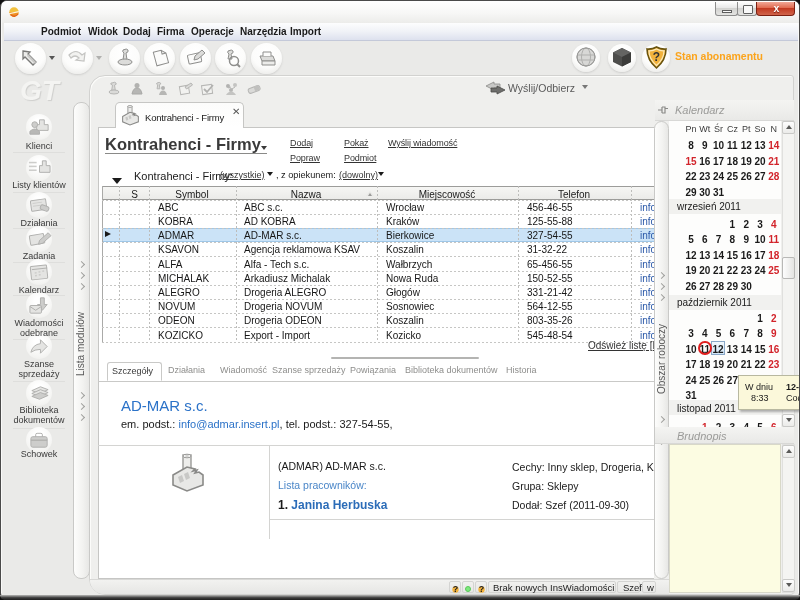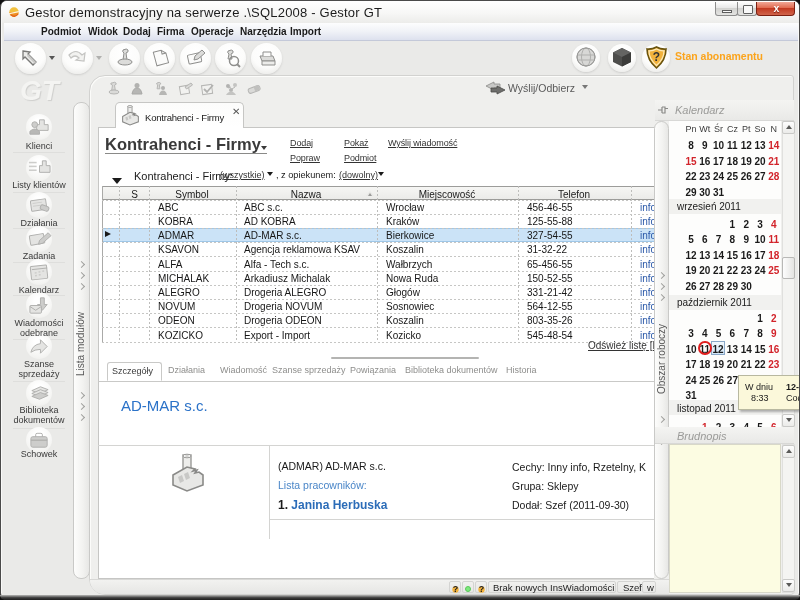--- a/index.html
+++ b/index.html
@@ -92,21 +92,20 @@
 <body>
 <div id="win">
 
   <div id="titlebar"></div>
   <svg class="abs" style="left:7px;top:6px" width="12" height="13" viewBox="0 0 12 13">
     <circle cx="6" cy="5" r="4.7" fill="#f2c03c"></circle>
     <path d="M6 5.2 m-4.7 0 a4.7 4.7 0 0 0 9.4 0" fill="#ef9324"></path>
     <path d="M1 6.8 L10.8 4.6 M2.2 9.6 Q6 11.5 10 8.2" stroke="#fdf6e2" stroke-width="1.1" fill="none"></path>
     <path d="M3 7.6 q1.6 2 3.6 1.6 q2.4 -0.5 3.4 -2.2" stroke="#e2641c" stroke-width="1.4" fill="none"></path>
   </svg>
-  <div id="title-text">Gestor demonstracyjny na serwerze .\SQL2008 - Gestor GT</div>
   <div id="winbtns">
     <div class="wbtn" style="left:0;width:23px;border-radius:0 0 3px 3px">
       <div class="abs" style="left:6px;top:8px;width:10px;height:3px;background:#fafafa;border:1px solid #5e5e5e"></div>
     </div>
     <div class="wbtn" style="left:22px;width:20px;border-radius:0 0 3px 3px">
       <div class="abs" style="left:5px;top:3px;width:10px;height:9px;border:1.5px solid #5e5e5e;background:#f8f8f8;border-radius:1px"></div>
     </div>
     <div class="wbtn" id="btn-close" style="left:41px;width:39px;border-radius:0 0 4px 4px">
       <div class="abs" style="left:0;top:0;width:39px;color:#fff;font-size:10.5px;font-weight:700;text-align:center;text-shadow:0 1px 1px #7a1d0e">x</div>
     </div>
@@ -426,34 +425,35 @@
   <div class="abs" style="left:97px;top:379.5px;width:556px;height:1px;background:#c9c9c7"></div>
   <div class="abs" style="left:106px;top:361px;width:55px;height:19px;background:#fff;border:1px solid #c9c9c7;border-bottom:1px solid #fff;border-radius:3px 3px 0 0"></div>
   <div class="abs" style="left:111px;top:365px;font-size:9px;color:#3a3a3a">Szczegóły</div>
   <div class="dtab" style="left:167px">Działania</div>
   <div class="dtab" style="left:219px">Wiadomość</div>
   <div class="dtab" style="left:271px">Szanse sprzedaży</div>
   <div class="dtab" style="left:349px">Powiązania</div>
   <div class="dtab" style="left:404px">Biblioteka dokumentów</div>
   <div class="dtab" style="left:505px">Historia</div>
   <div class="abs" style="left:120px;top:396px;font-size:15px;color:#2b72c8">AD-MAR s.c.</div>
+  <div class="abs" style="left:120px;top:417px;font-size:11px;color:#1a1a1a">em. podst.: <span style="color:#2b72c8">info@admar.insert.pl</span>, tel. podst.: 327-54-55,</div>
   <div class="abs" style="left:97px;top:444px;width:556px;height:1px;background:#d4d4d2"></div>
   <div class="abs" style="left:267.5px;top:445px;width:1px;height:93px;background:#d4d4d2"></div>
   <div class="abs" style="left:267.5px;top:518px;width:385px;height:1px;background:#d4d4d2"></div>
   <svg class="abs" style="left:170px;top:452px" width="34" height="40" viewBox="0 0 34 40">
   <path d="M12 2 h8 v14 h-8 z" fill="#ededeb" stroke="#9a9a98" stroke-width="1.4"></path>
   <ellipse cx="16" cy="3" rx="4" ry="1.8" fill="#fafafa" stroke="#9a9a98"></ellipse>
   <ellipse cx="16" cy="3" rx="2" ry="0.9" fill="#d0d0ce"></ellipse>
   <path d="M2 22 L16 14 L24 16 L22 18 L26 17 L24 20 L28 19 L32 22 L32 32 L16 38 L2 32 Z" fill="#e8e8e6" stroke="#8a8a88" stroke-width="1.6"></path>
   <path d="M7 24 l4 -2 2 6 -4 2 z M13 21 l4 -2 2 6 -4 2 z" fill="#c8c8c6"></path>
 </svg>
   <div class="abs" style="left:277px;top:459px;font-size:10.5px;color:#1a1a1a">(ADMAR) AD-MAR s.c.</div>
   <div class="abs" style="left:277px;top:478px;font-size:10.5px;color:#4a86c8">Lista pracowników:</div>
   <div class="abs" style="left:277px;top:497px;font-size:12px;font-weight:700;color:#1a1a1a">1. <span style="color:#2b6cb8">Janina Herbuska</span></div>
-  <div class="abs" style="left:511px;top:460px;font-size:10.5px;color:#1a1a1a;width:142px;overflow:hidden;white-space:nowrap">Cechy: Inny info, Rzetelny, K</div>
+  <div class="abs" style="left:511px;top:460px;font-size:10.5px;color:#1a1a1a;width:142px;overflow:hidden;white-space:nowrap">Cechy: Inny sklep, Drogeria, K</div>
   <div class="abs" style="left:511px;top:479px;font-size:10.5px;color:#1a1a1a">Grupa: Sklepy</div>
   <div class="abs" style="left:511px;top:498px;font-size:10.5px;color:#1a1a1a">Dodał: Szef (2011-09-30)</div>
   <svg class="abs" style="left:120px;top:104px;z-index:5" width="19" height="21" viewBox="0 0 34 40">
   <path d="M12 2 h8 v14 h-8 z" fill="#ededeb" stroke="#9a9a98" stroke-width="1.8"></path>
   <ellipse cx="16" cy="3" rx="4" ry="1.8" fill="#fafafa" stroke="#9a9a98" stroke-width="1.5"></ellipse>
   <path d="M2 22 L16 14 L24 16 L22 18 L26 17 L24 20 L28 19 L32 22 L32 32 L16 38 L2 32 Z" fill="#e8e8e6" stroke="#8a8a88" stroke-width="2"></path>
   <path d="M7 24 l4 -2 2 6 -4 2 z M13 21 l4 -2 2 6 -4 2 z" fill="#c8c8c6"></path>
 </svg>
 
   <div id="rightpanel"></div>

